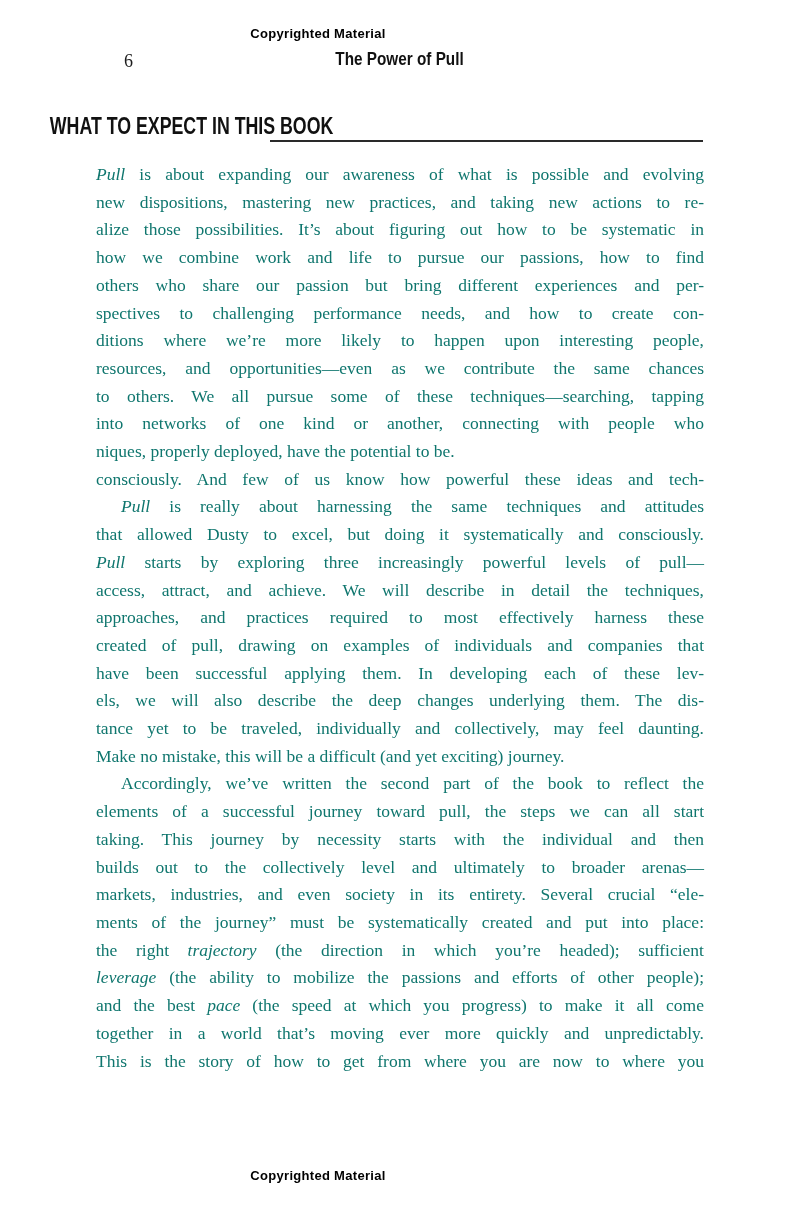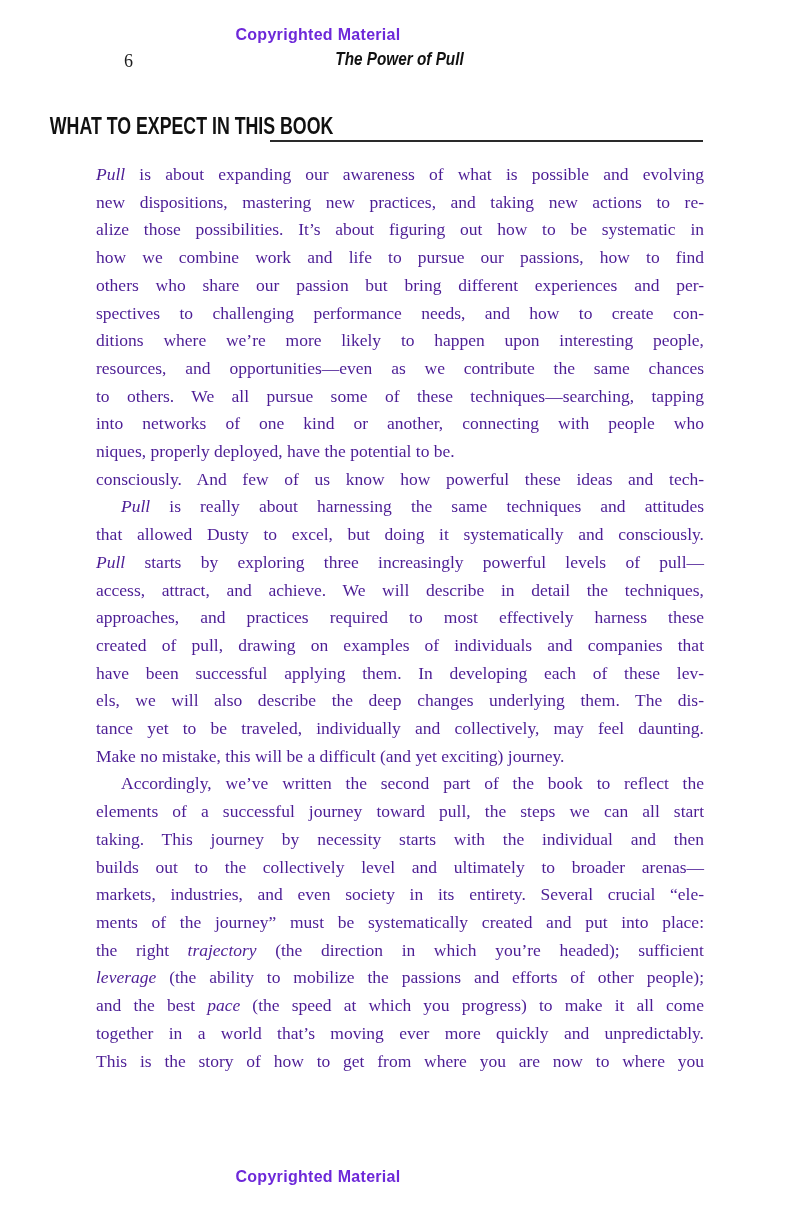--- a/index.html
+++ b/index.html
@@ -16,41 +16,40 @@
     font-family: "Liberation Serif", serif;
     color: #1c1c1c;
   }
   .copyright {
     position: absolute;
     left: 0;
     width: 636px;
     text-align: center;
     font-family: "Liberation Sans", sans-serif;
     font-weight: bold;
-    font-size: 16px;
-    color: #6d28d9;
+    font-size: 13px;
+    color: #000000;
     letter-spacing: 0.3px;
   }
   .copyright.top { top: 26px; }
   .copyright.bottom { top: 1168px; }
   .page-number {
     position: absolute;
     left: 124px;
     top: 51px;
     font-family: "Liberation Serif", serif;
     font-size: 18px;
     color: #1c1c1c;
   }
   .running-header {
     position: absolute;
     left: 0;
     top: 49px;
     width: 800px;
     text-align: center;
-    font-style: italic;
   }
   .running-header .condensed {
     display: inline-block;
     font-family: "Liberation Sans", sans-serif;
     font-weight: bold;
     font-size: 18px;
     color: #111111;
     transform: scaleX(0.85);
     transform-origin: center;
   }
@@ -78,21 +77,21 @@
     height: 2px;
     background: #2a2a2a;
   }
   .body-text {
     position: absolute;
     left: 96px;
     top: 161px;
     width: 608px;
     font-size: 17.5px;
     line-height: 27.7px;
-    color: #4c1d95;
+    color: #0f766e;
   }
   .body-text .line {
     text-align: justify;
     text-align-last: justify;
   }
   .body-text .line.no-stretch {
     text-align-last: left;
   }
   .body-text .line.indent {
     text-indent: 25px;

